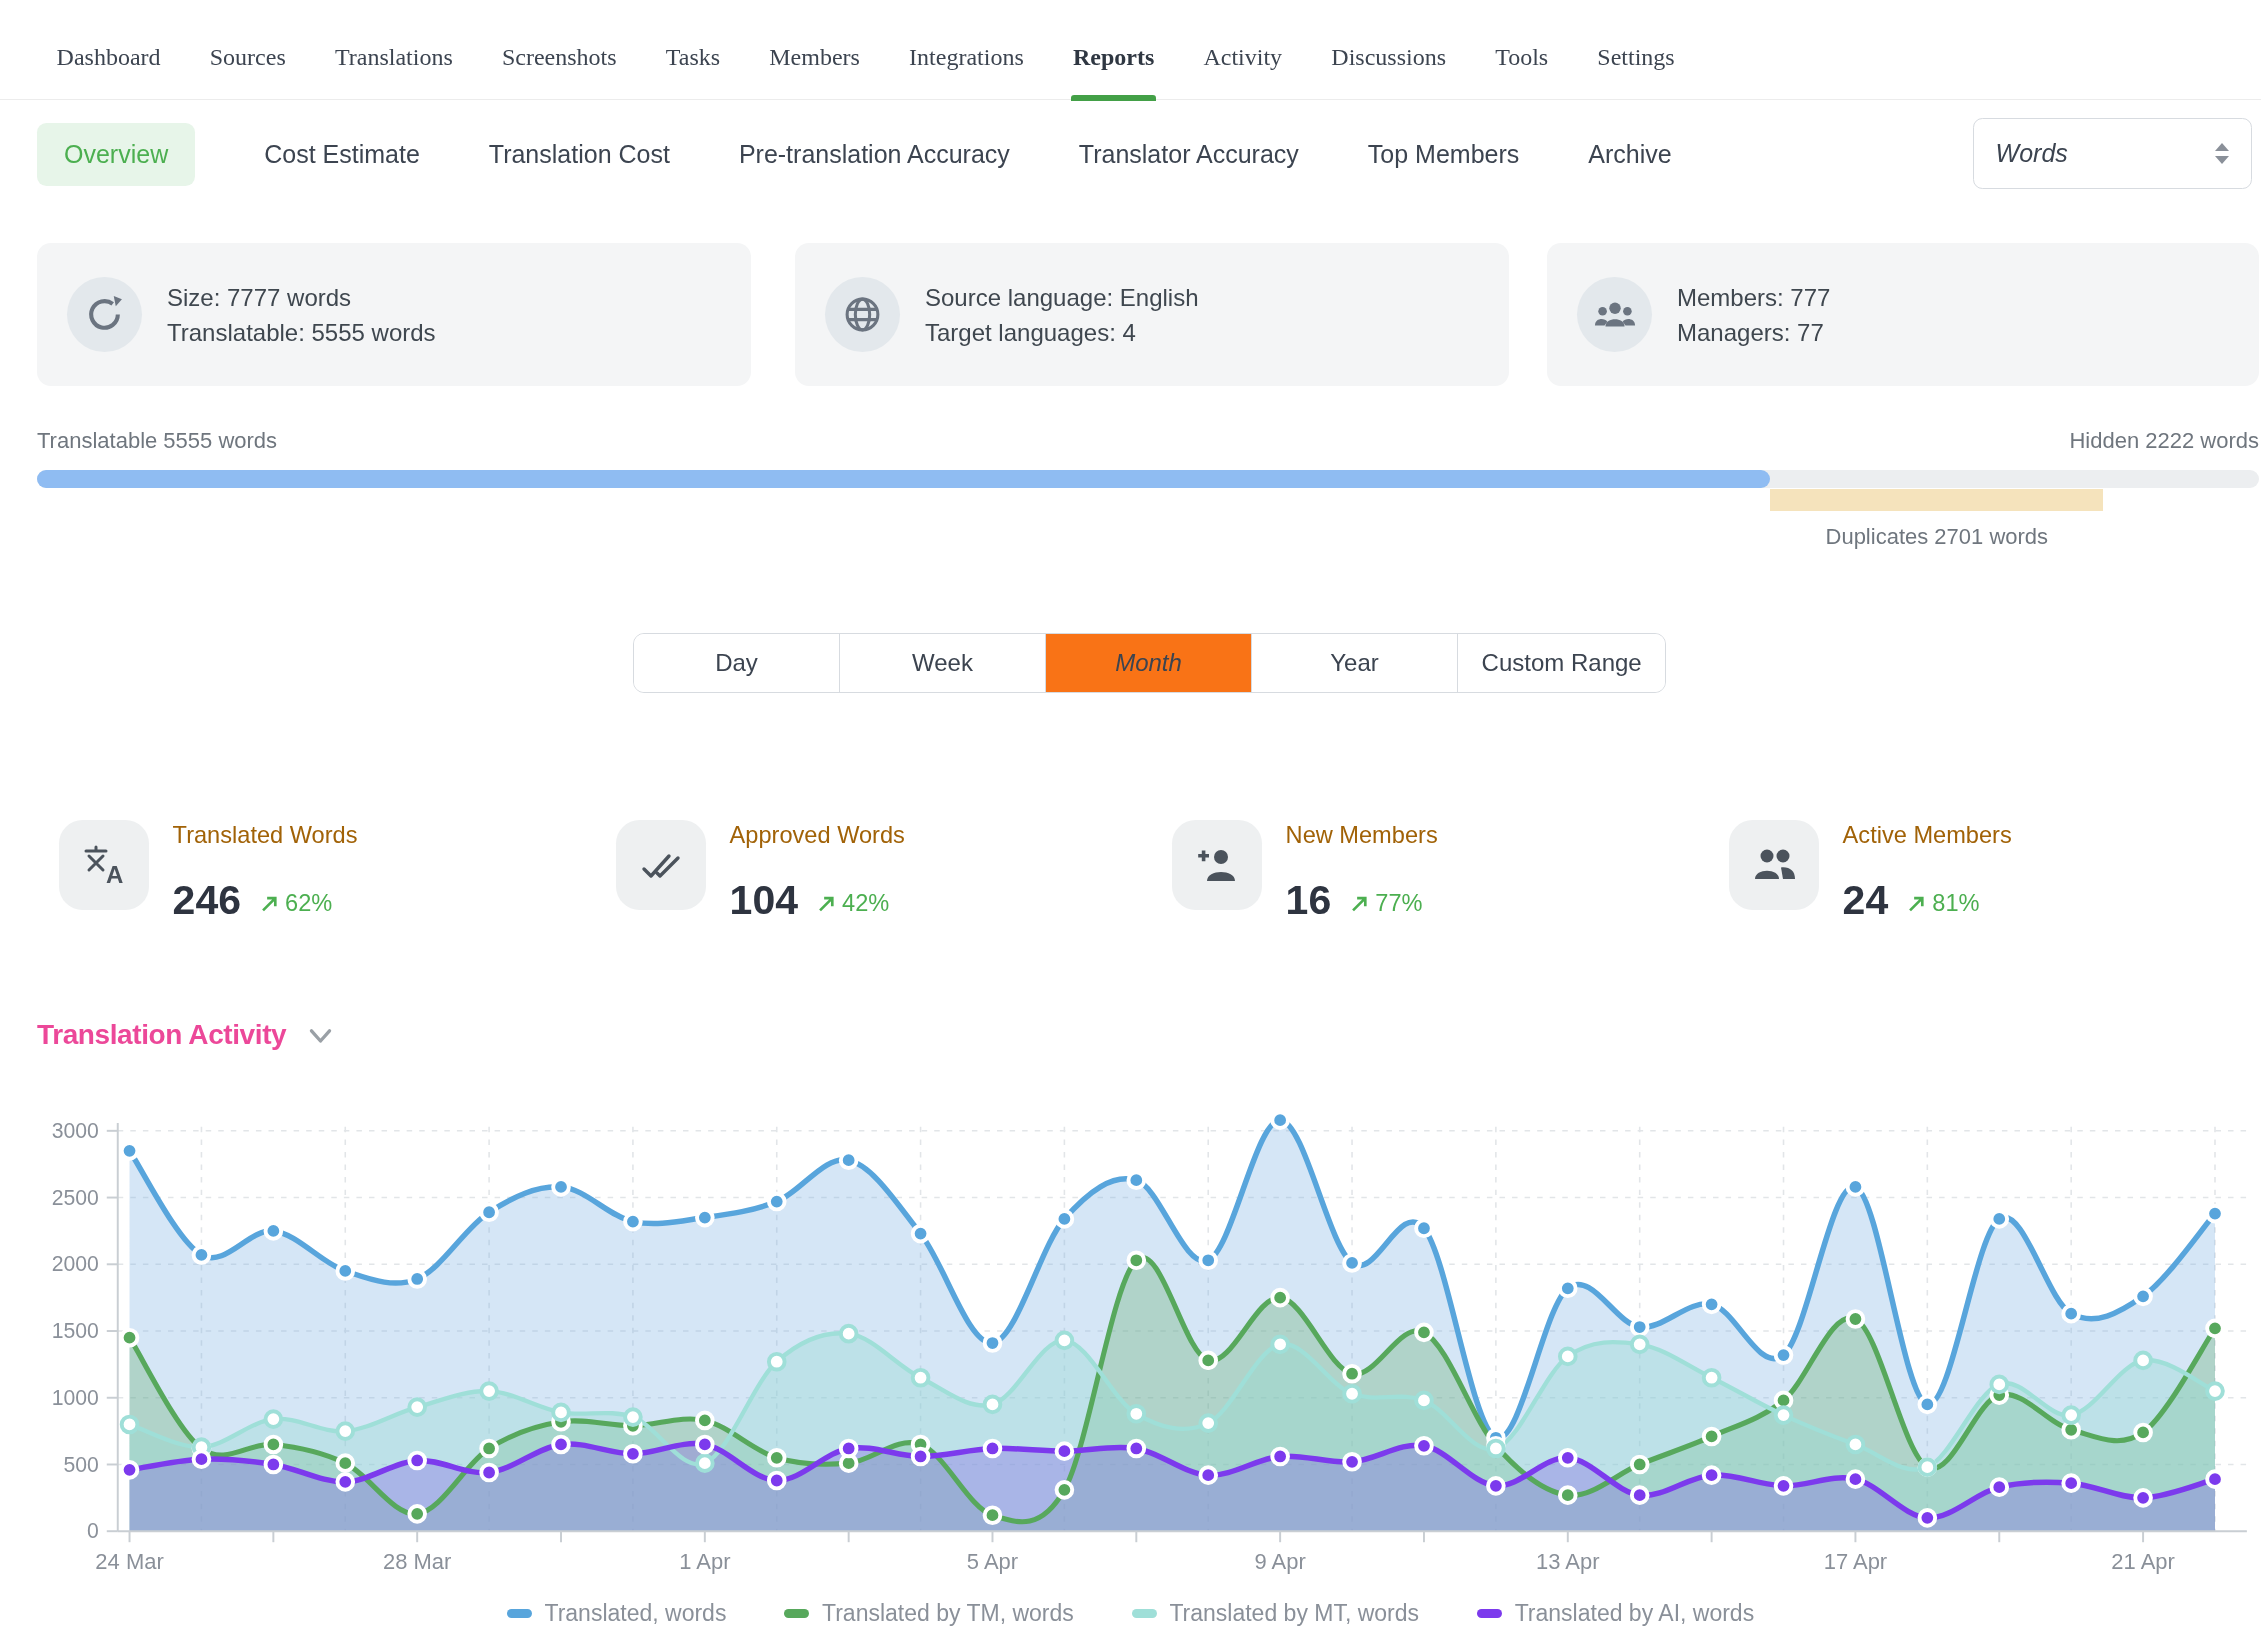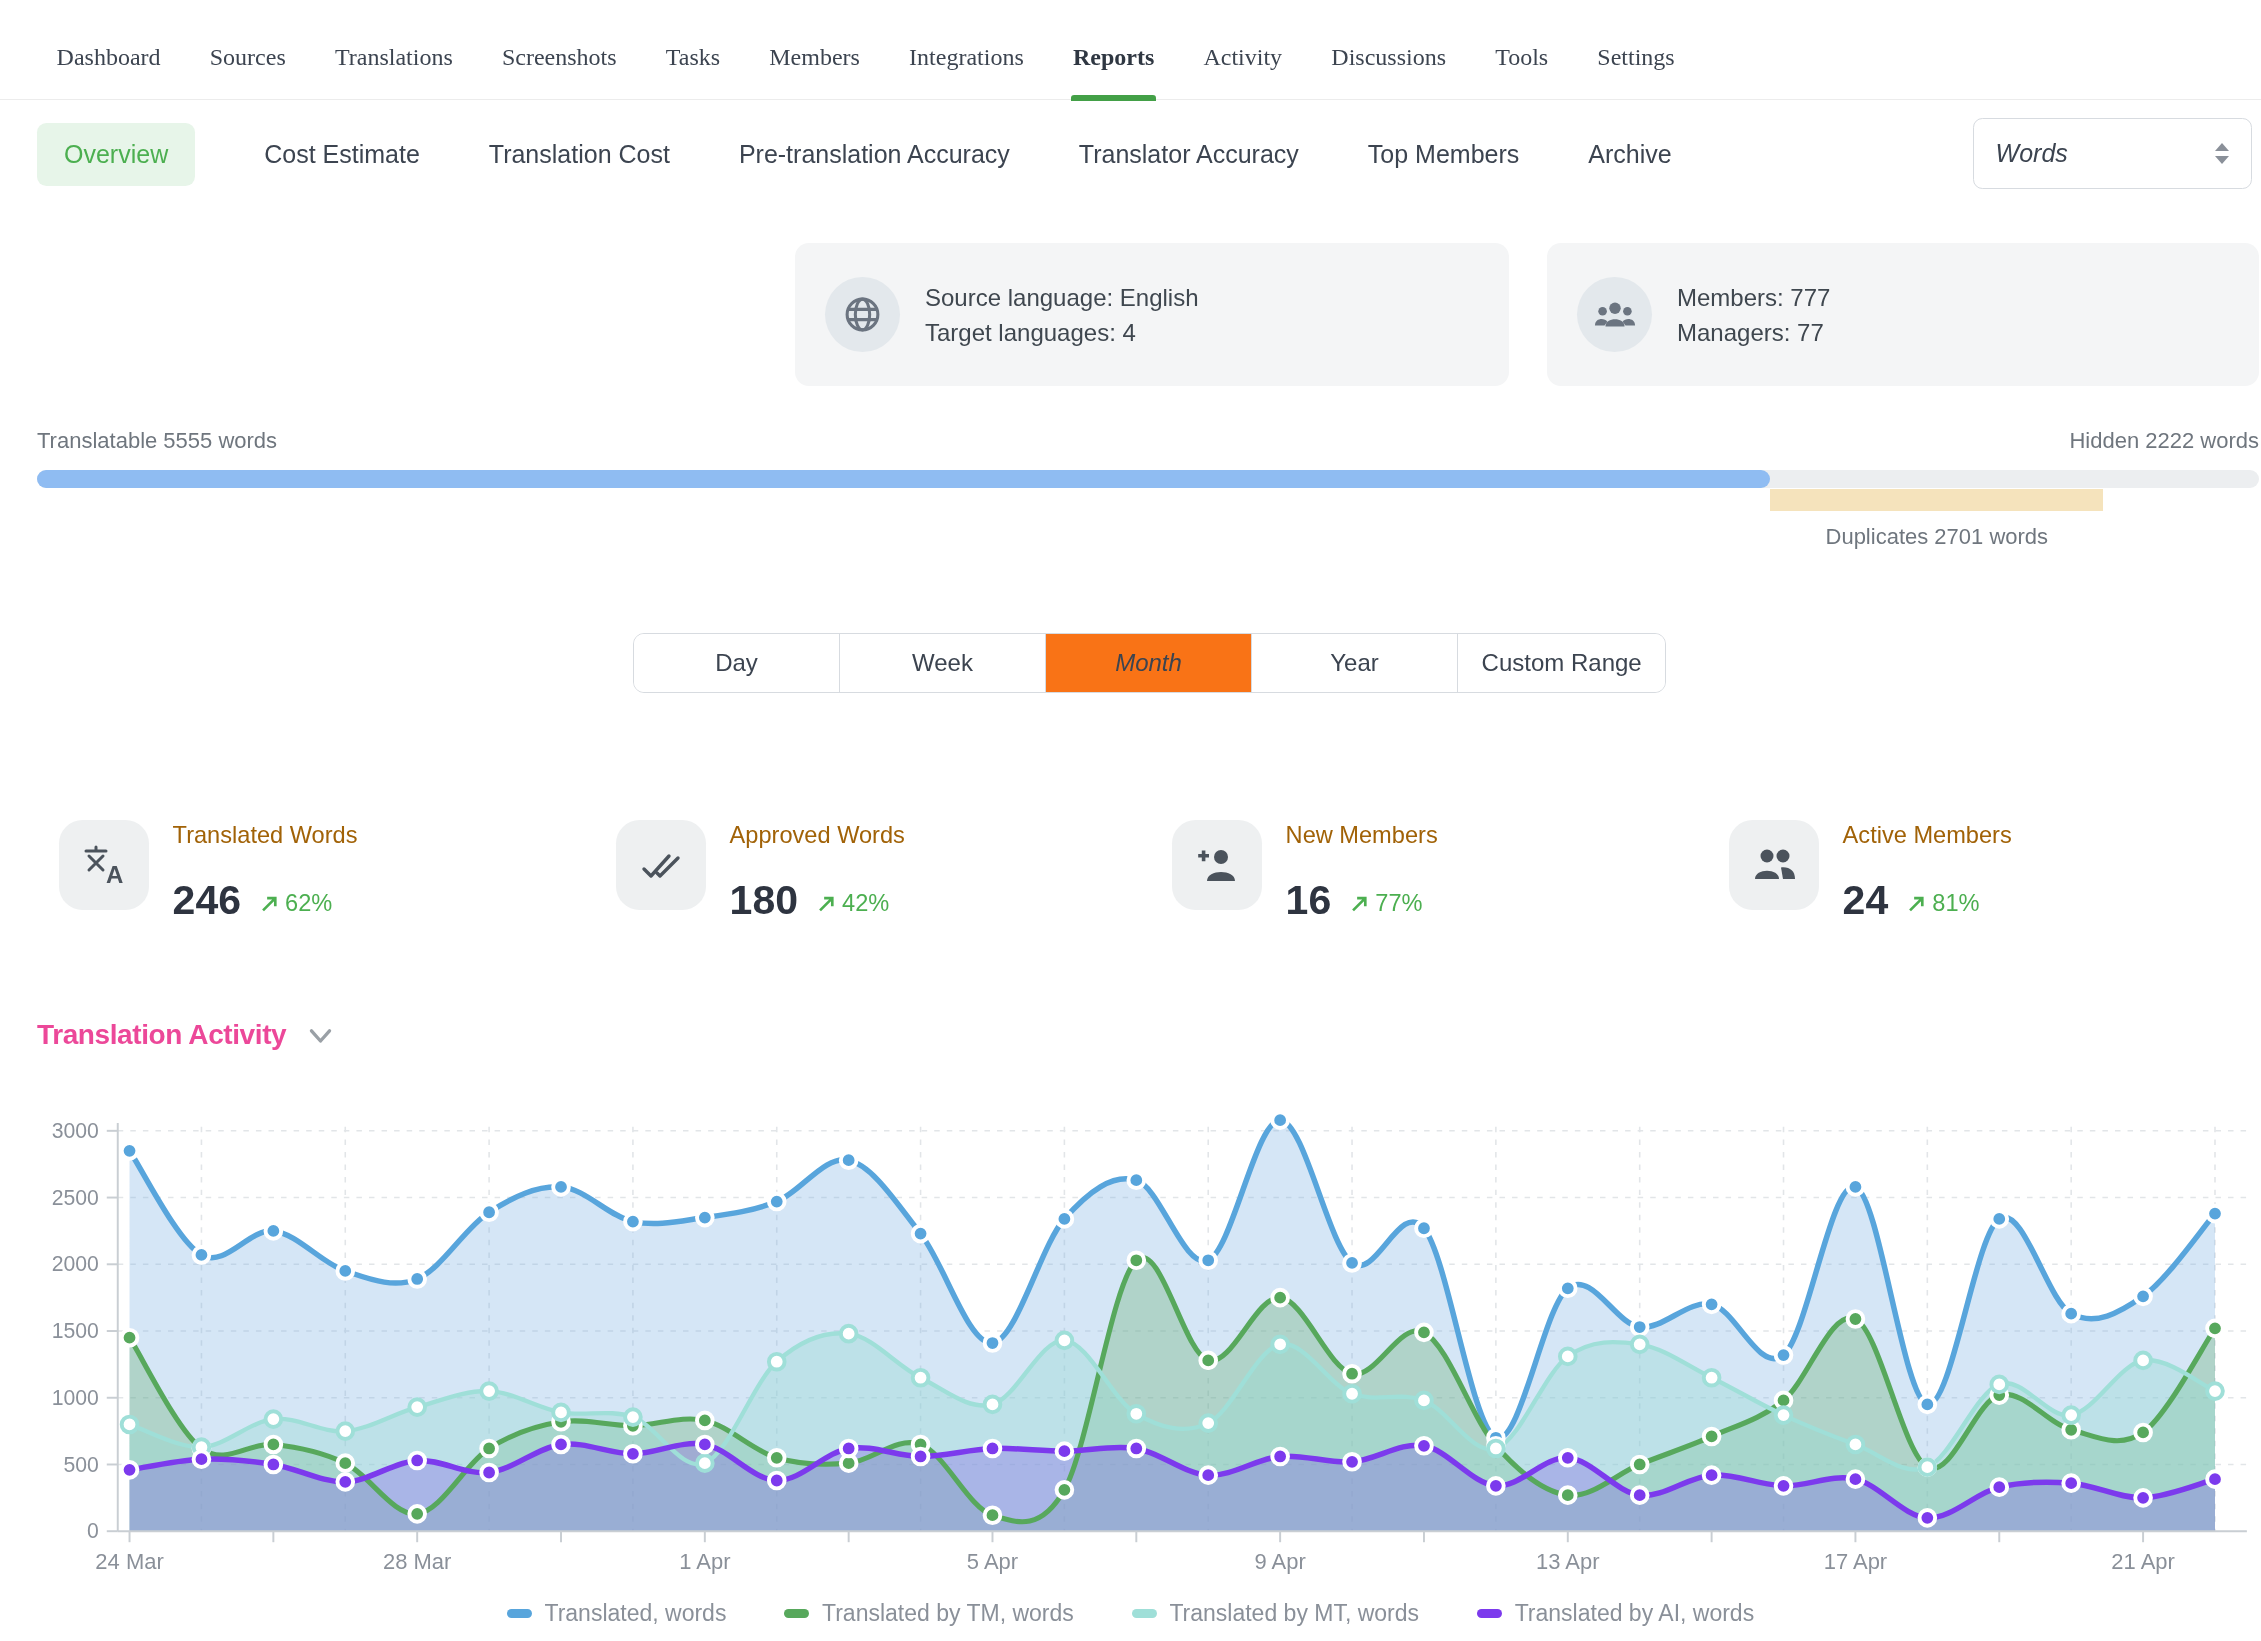--- a/index.html
+++ b/index.html
@@ -98,20 +98,34 @@
     </div>
     <div id="unit-select">
       <span class="val">Words</span>
       <span class="stepper">
           <span class="up"></span>
           <span class="down"></span>
         </span>
     </div>
   </div>
 
+  <div class="sum-card" style="left:37px">
+    <div class="sum-icon">
+      <svg width="41" height="41" viewBox="0 0 40 40">
+          <g fill="none" stroke="#6b7480" stroke-width="4">
+            <path d="M33 20 a13 13 0 1 1 -5 -10.3"></path>
+          </g>
+          <path d="M29 2 l8 3 -6 7 z" fill="#6b7480"></path>
+        </svg>
+    </div>
+    <div class="sum-text">
+      <div>Size: 7777 words</div>
+      <div>Translatable: 5555 words</div>
+    </div>
+  </div>
   <div class="sum-card" style="left:795px">
     <div class="sum-icon">
       <svg width="41" height="41" viewBox="0 0 40 40" fill="none" stroke="#6b7480" stroke-width="3">
           <circle cx="20" cy="20" r="15"></circle>
           <ellipse cx="20" cy="20" rx="7" ry="15"></ellipse>
           <path d="M5.5 15 h29 M5.5 25 h29"></path>
         </svg>
     </div>
     <div class="sum-text">
       <div>Source language: English</div>
@@ -179,21 +193,21 @@
   </div>
   <div class="stat-card" style="left:616px">
     <div class="stat-icon">
       <svg width="44" height="44" viewBox="0 0 44 44" fill="none" stroke="#4b535c" stroke-width="3.4" stroke-linecap="round" stroke-linejoin="round">
           <path d="M5 26 l7 7 L30 13 M18 30 l3 3 L39 15"></path>
         </svg>
     </div>
     <div class="stat-body">
       <div class="stat-label">Approved Words</div>
       <div class="stat-value-row">
-        <span class="stat-value">180</span>
+        <span class="stat-value">104</span>
         <span class="stat-change">
             <svg width="20.4" height="20.4" viewBox="0 0 20 20" fill="none" stroke="#4caf50" stroke-width="2.6">
               <path d="M3 17 L15 5 M7 5 h8 v8"></path>
             </svg>
             <span>42%</span>
           </span>
       </div>
     </div>
   </div>
   <div class="stat-card" style="left:1172px">

